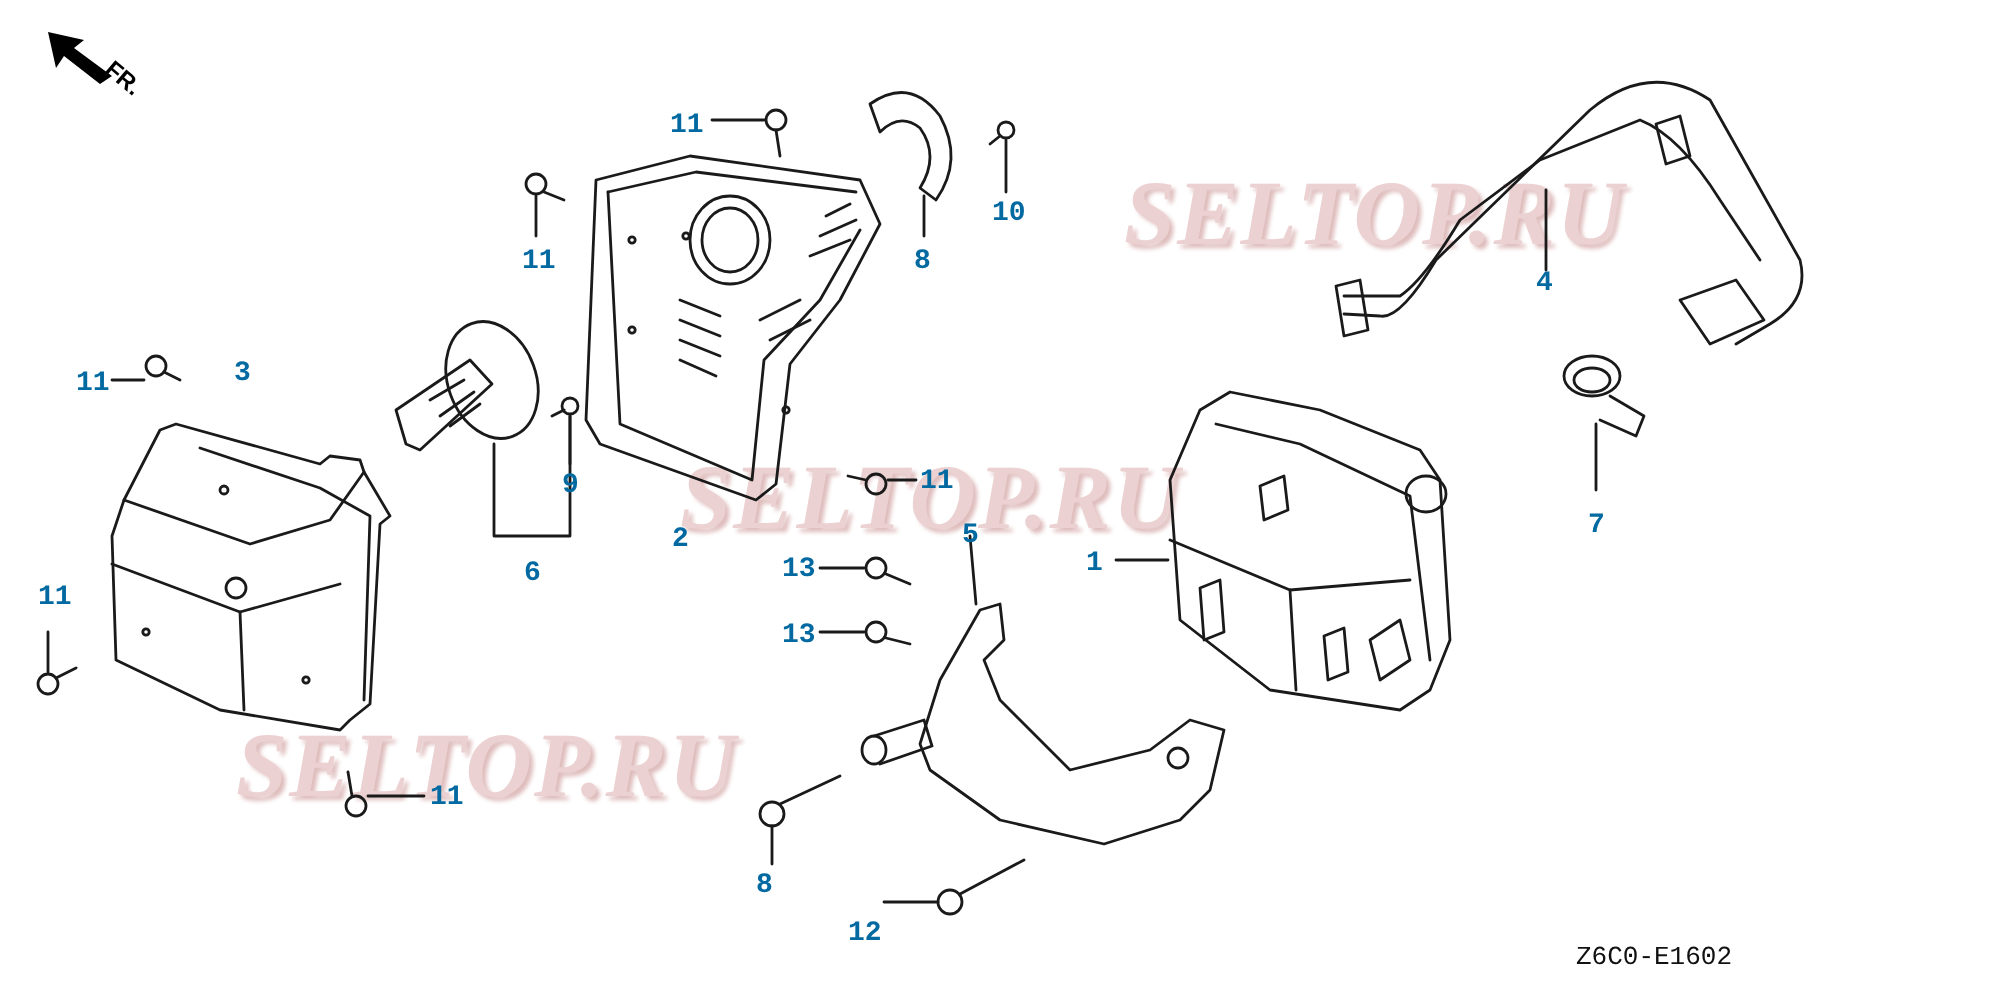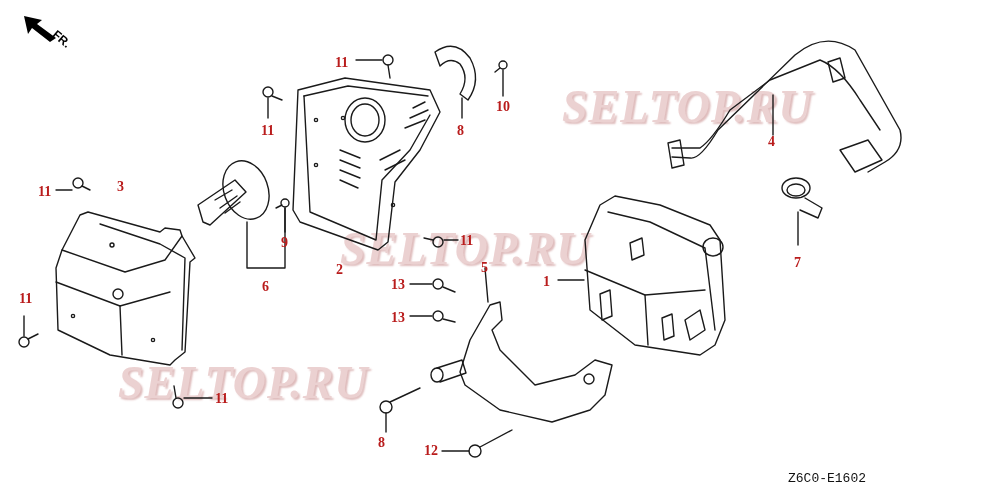--- a/index.html
+++ b/index.html
@@ -1,18 +1,18 @@
 <!DOCTYPE html>
 <html><head>
 <meta charset="utf-8">
 <style>
   html,body{margin:0;padding:0;background:#fff;}
   #stage{position:relative;width:1000px;height:500px;overflow:hidden;background:#fff;font-family:"Liberation Sans",sans-serif;}
   svg.parts{position:absolute;left:0;top:0;width:1000px;height:500px;}
-  .callout{position:absolute;font-family:Liberation Serif, serif;font-weight:bold;font-size:14px;color:#b91c1c;line-height:14px;}
+  .callout{position:absolute;font-family:Liberation Mono, monospace;font-weight:bold;font-size:14px;color:#0369a1;line-height:14px;}
   .wm{position:absolute;font-family:"Liberation Serif",serif;font-weight:bold;color:#e8c9c9;letter-spacing:1px;opacity:.85;text-shadow:2px 2px 2px #d9b0b0;pointer-events:none;font-style:italic;}
   .code{position:absolute;font-family:"Liberation Mono",monospace;font-size:13px;color:#111;}
   .fr{position:absolute;left:22px;top:14px;}
   .fr-text{position:absolute;left:52px;top:32px;font-family:"Liberation Sans",sans-serif;font-weight:bold;font-size:12px;transform:rotate(40deg);color:#000;}
 </style>
 </head>
 <body>
 
 <div id="stage">
 
@@ -178,16 +178,16 @@
   <div class="callout" style="left:336px;top:263px;">2</div>
   <div class="callout" style="left:460px;top:234px;">11</div>
   <div class="callout" style="left:481px;top:261px;">5</div>
   <div class="callout" style="left:391px;top:278px;">13</div>
   <div class="callout" style="left:543px;top:275px;">1</div>
   <div class="callout" style="left:794px;top:256px;">7</div>
   <div class="callout" style="left:391px;top:311px;">13</div>
   <div class="callout" style="left:19px;top:292px;">11</div>
   <div class="callout" style="left:215px;top:392px;">11</div>
   <div class="callout" style="left:378px;top:436px;">8</div>
-  <div class="callout" style="left:424px;top:444px;">12</div>
+  <div class="callout" style="left:424px;top:460px;">12</div>
 
   <div class="code" style="left:788px;top:471px;">Z6C0-E1602</div>
 </div>
 
 </body></html>

